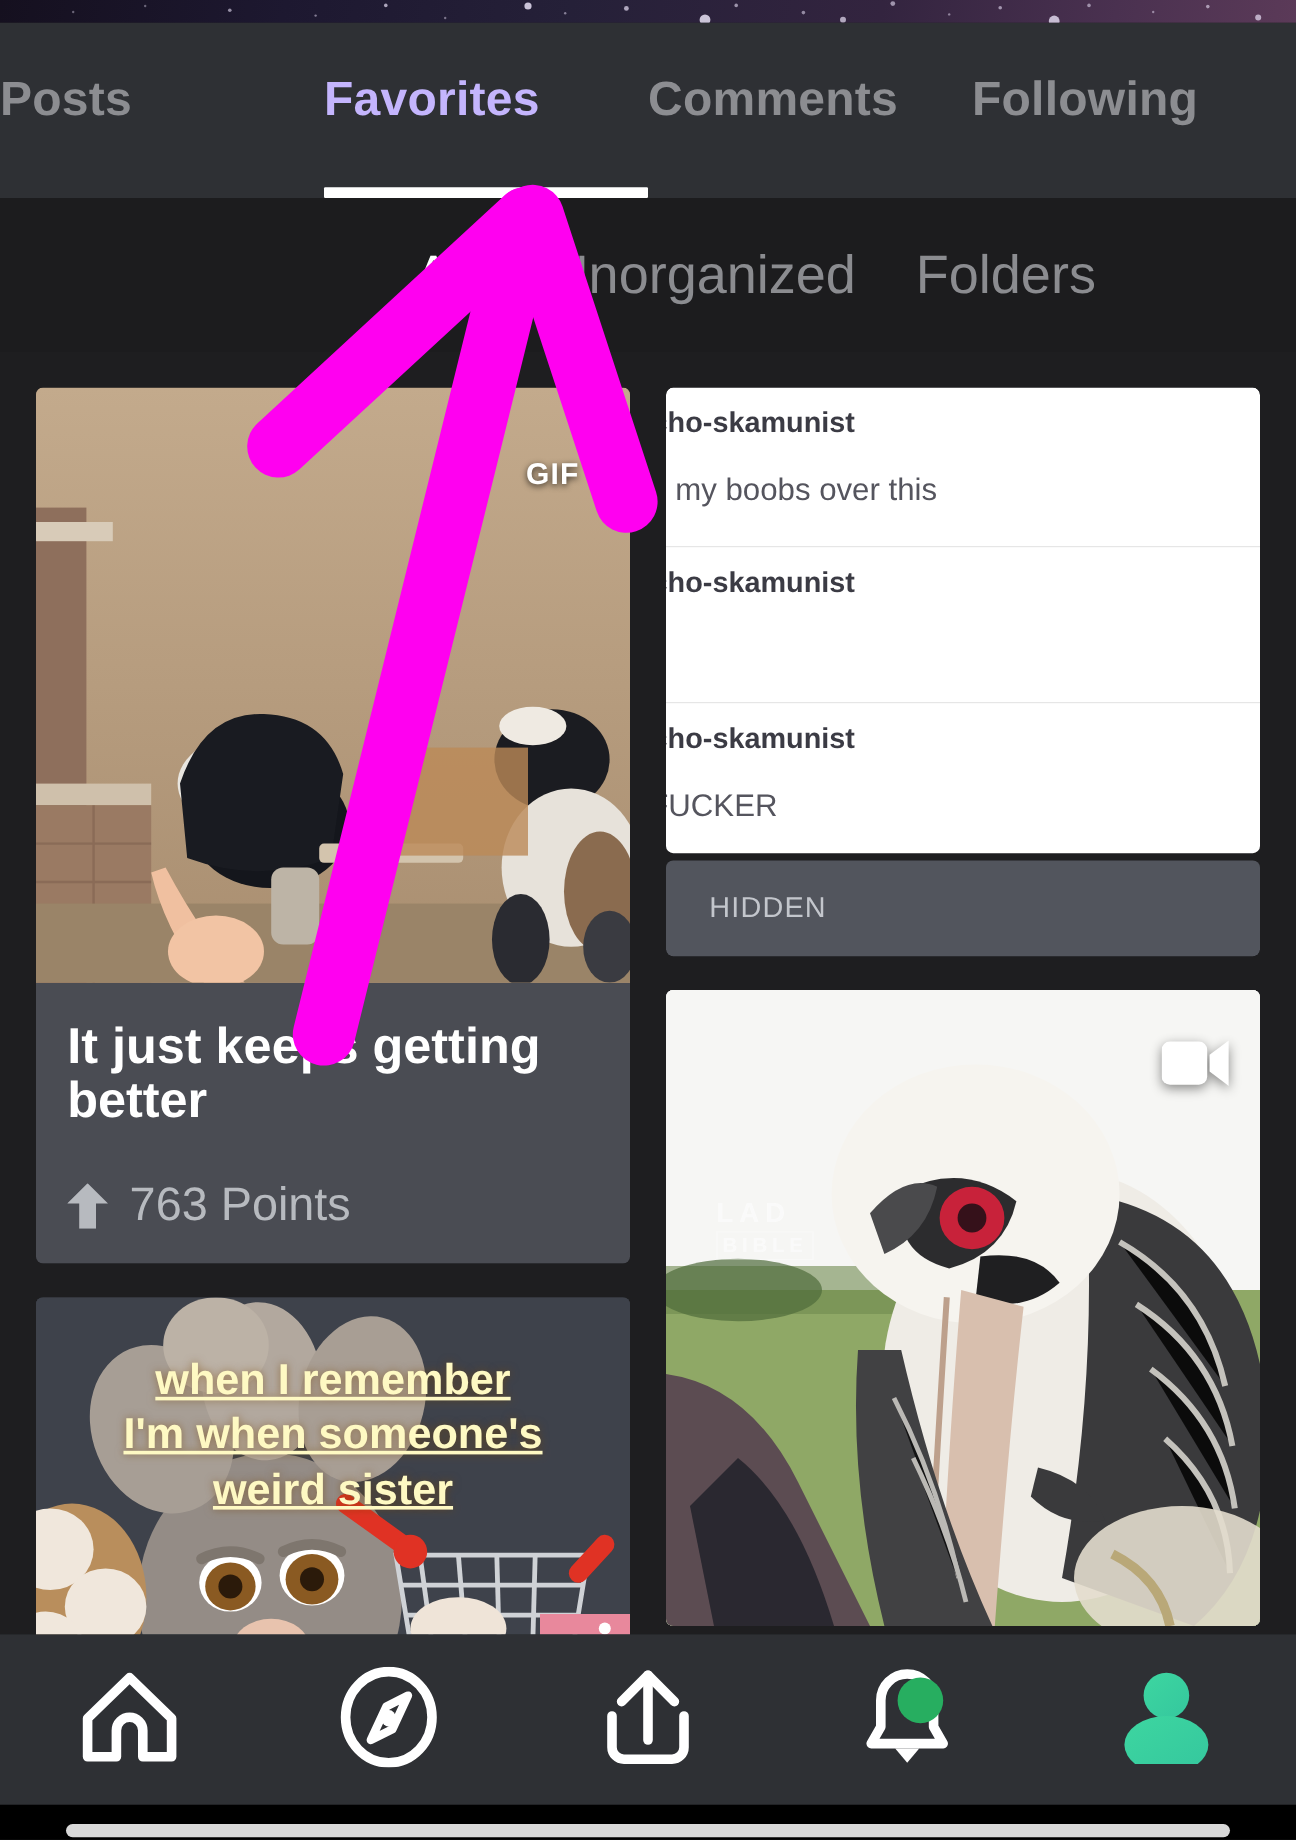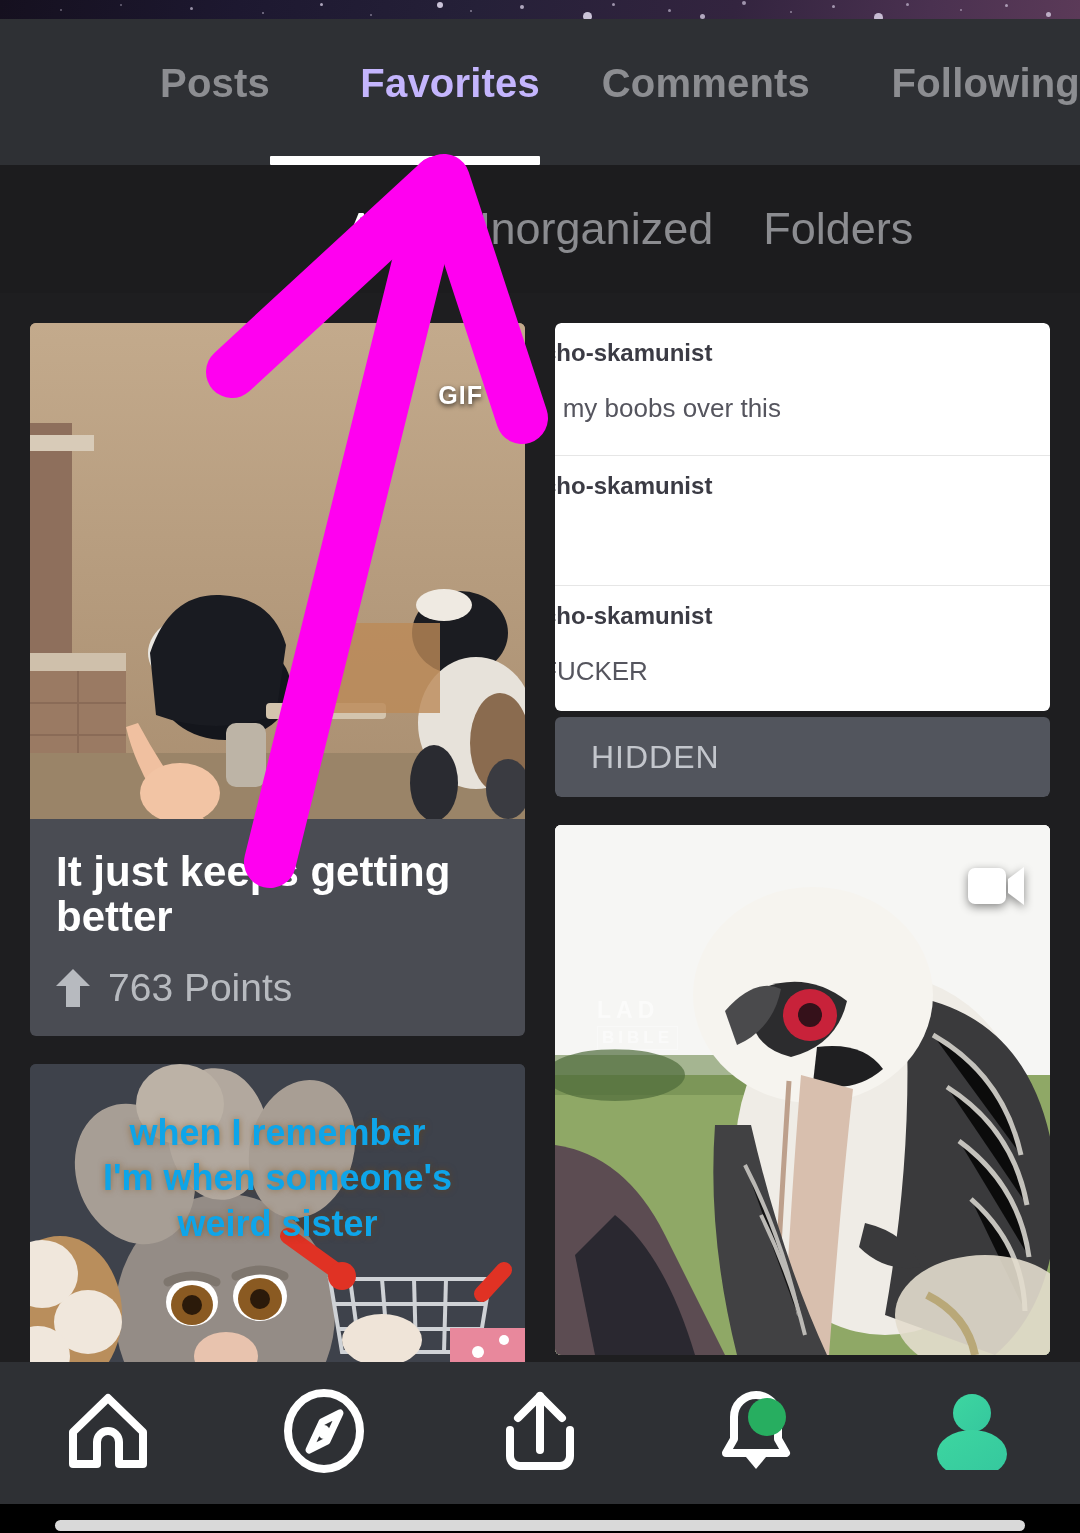--- a/index.html
+++ b/index.html
@@ -18,21 +18,21 @@
 
   
   .tabbar {
     position:absolute; left:0; top:19px; width:1080px; height:146px;
     background:#2e3034;
   }
   .tabs { display:flex; width:100%; height:100%; align-items:center; }
   .tab {
     flex:1; text-align:center; font-size:40px; font-weight:bold;
     color:#8c8d91; letter-spacing:0.2px; position:relative; height:100%;
-    display:flex; align-items:center; justify-content:flex-end;
+    display:flex; align-items:center; justify-content:flex-start;
     padding-bottom:18px;
   }
   .tab.active { color:#c4b5fd; }
   .tab .underline {
     position:absolute; bottom:0; left:50%; transform:translateX(-50%);
     width:270px; height:9px; background:#ffffff; border-radius:1px;
   }
 
   
   .subtabs {
@@ -62,42 +62,42 @@
     color:#ffffff; text-shadow:0 2px 5px rgba(0,0,0,.75); letter-spacing:1px; z-index:4;
   }
   .video-badge {
     position:absolute; right:26px; top:40px; width:56px; height:42px; z-index:4;
     filter:drop-shadow(0 3px 5px rgba(0,0,0,.45));
   }
   .meta {
     background:#4a4c53; padding:30px 26px 26px 26px;
   }
   .meta-title { color:#fff; font-size:42px; font-weight:bold; line-height:1.08; }
-  .meta-points { display:flex; align-items:center; margin-top:26px; }
+  .meta-points { display:flex; align-items:center; margin-top:43px; }
   .arrow-up-icon { width:34px; height:38px; margin-right:18px; }
   .points-text { color:#b7babf; font-size:39px; }
 
   
   .textcard { background:#ffffff; border-radius:6px; overflow:hidden; width:495px; }
   .tp { padding:16px 0 0 0; position:relative; }
   .tp + .tp { border-top:1px solid #e6e6e6; }
   .tp-user { font-size:24px; font-weight:bold; color:#3b3b44; margin-left:-12px; padding-left:0; }
   .tp-body { font-size:26px; color:#55555e; margin-top:26px; margin-left:-14px; }
   .hidden-row {
     background:#52555d; border-radius:6px; margin-top:6px;
     height:80px; display:flex; align-items:center; padding-left:36px;
   }
-  .hidden-label { color:#c3c6cc; font-size:32px; letter-spacing:1px; }
+  .hidden-label { color:#c3c6cc; font-size:24px; letter-spacing:1px; }
 
   
   .furby { position:relative; width:495px; height:310px; overflow:hidden; background:#3c4048; }
   .furby-text {
     position:absolute; left:0; right:0; top:46px; text-align:center;
-    color:#0ea5e9; font-size:36px; font-weight:bold; line-height:1.27;
-    text-shadow:0 0 7px rgba(120,70,0,.55); padding:0 18px;
+    color:#fef9c3; font-size:36px; font-weight:bold; line-height:1.27;
+    text-shadow:0 0 7px rgba(120,70,0,.55); padding:0 18px;text-decoration:underline;
   }
   
   .bird { position:relative; width:495px; height:530px; overflow:hidden; background:#f2f2f0; }
   .lad-wm { position:absolute; left:42px; top:172px; opacity:.55; }
   .lad-1 { font-size:23px; font-weight:bold; color:#ffffff; letter-spacing:5px; }
   .lad-2 { font-size:17px; font-weight:bold; color:#ffffff; letter-spacing:4px; border:1px solid rgba(255,255,255,.6); padding:1px 4px; margin-top:2px; }
 
   
   .annot { position:absolute; left:0; top:0; width:1080px; height:1533px; pointer-events:none; z-index:30; }
 

